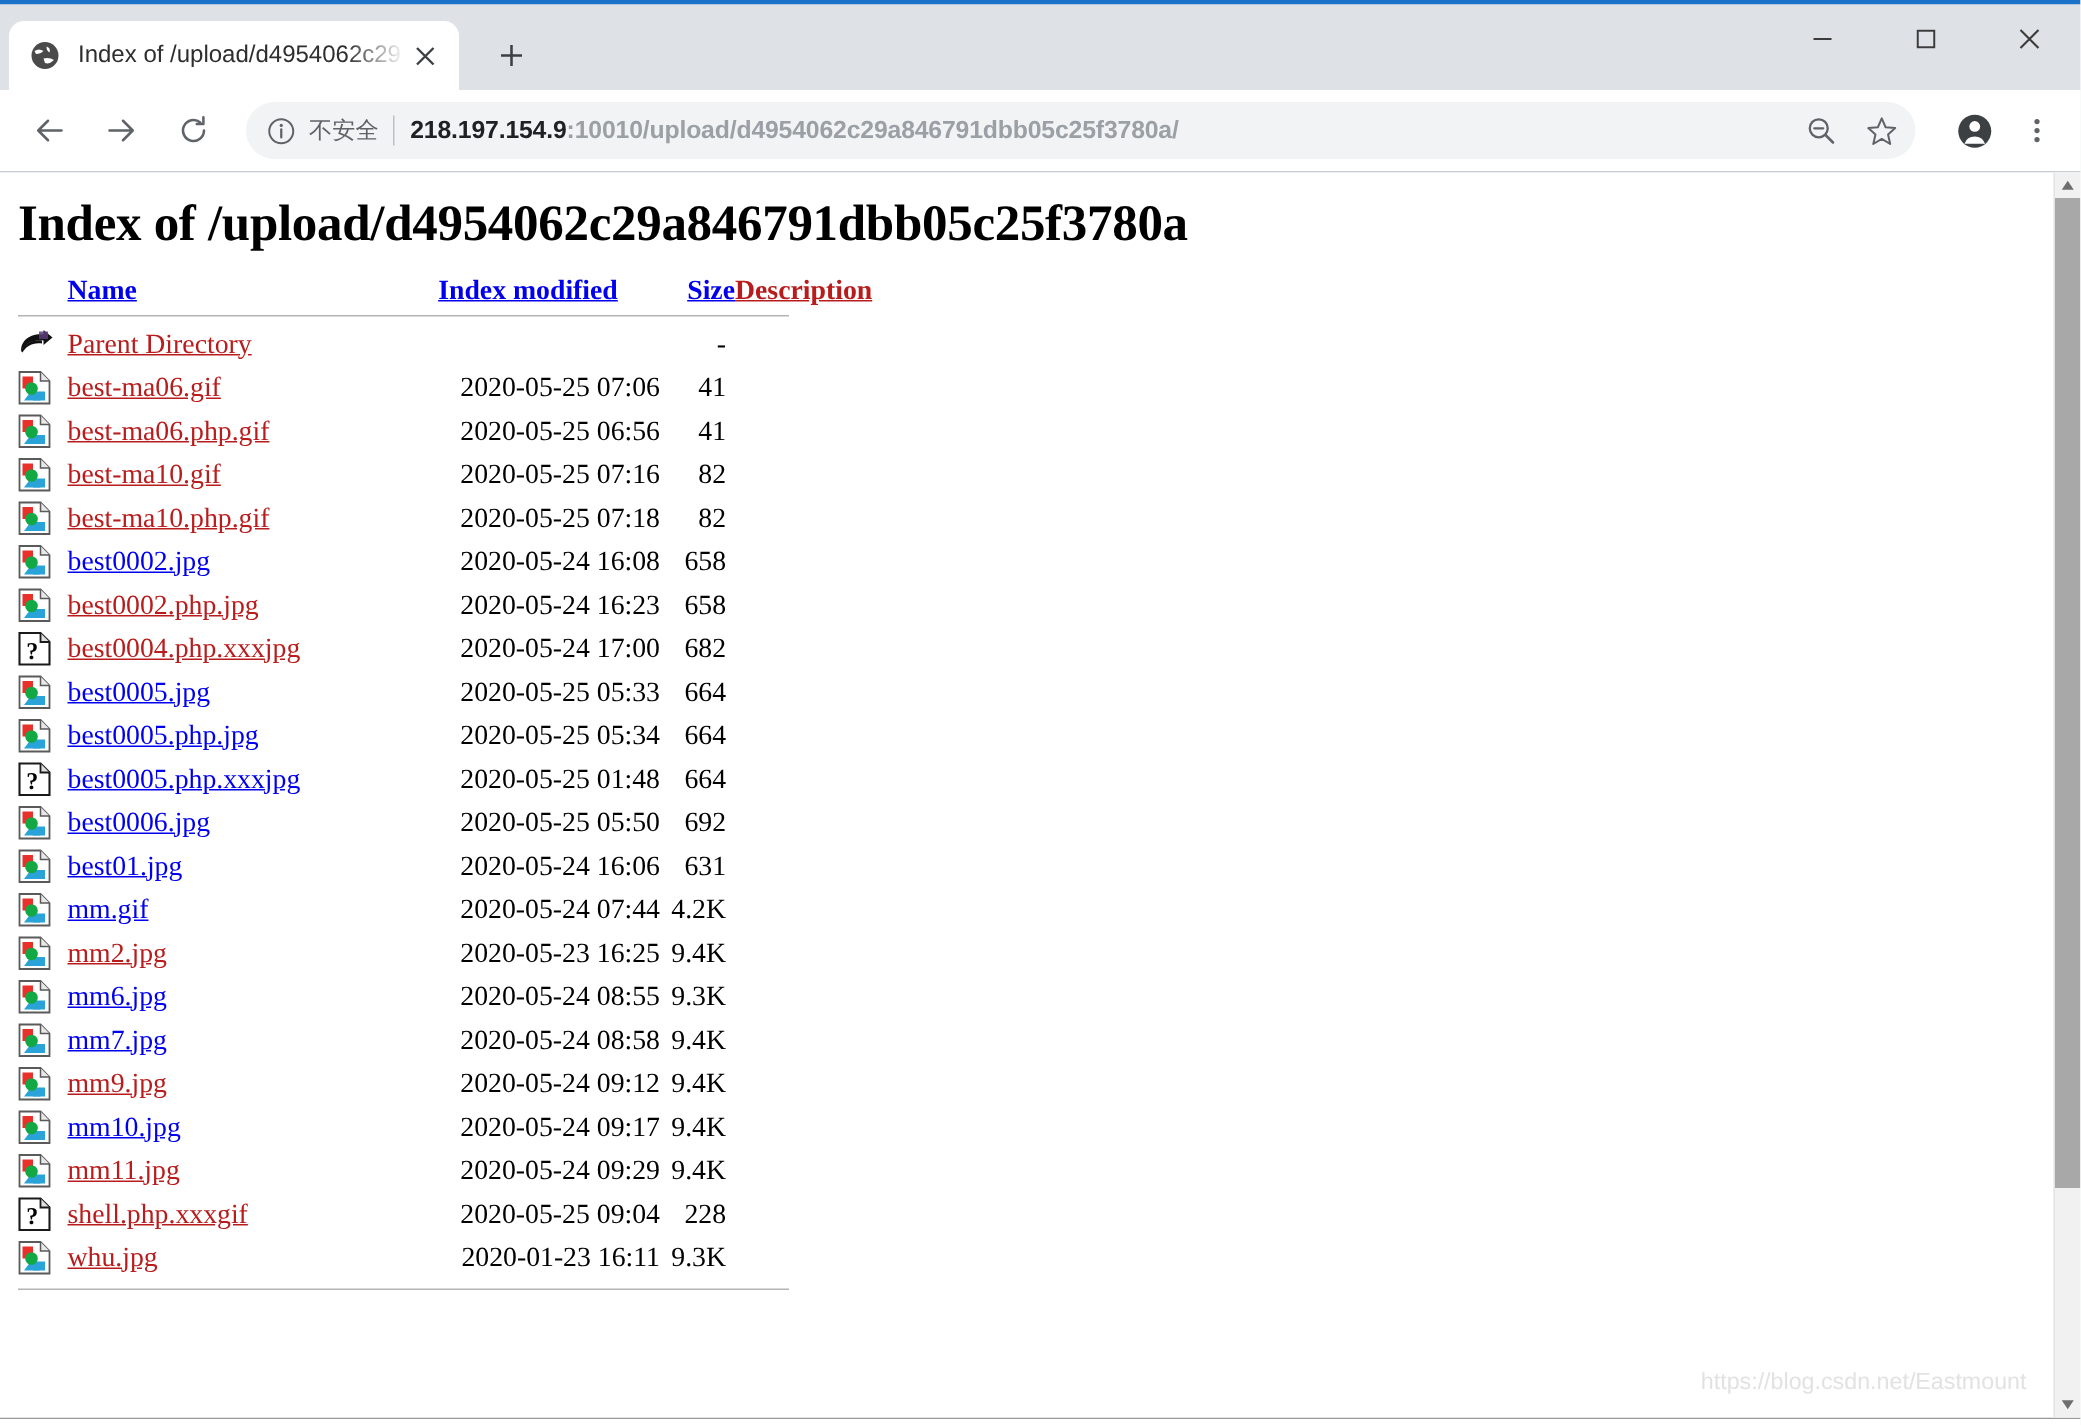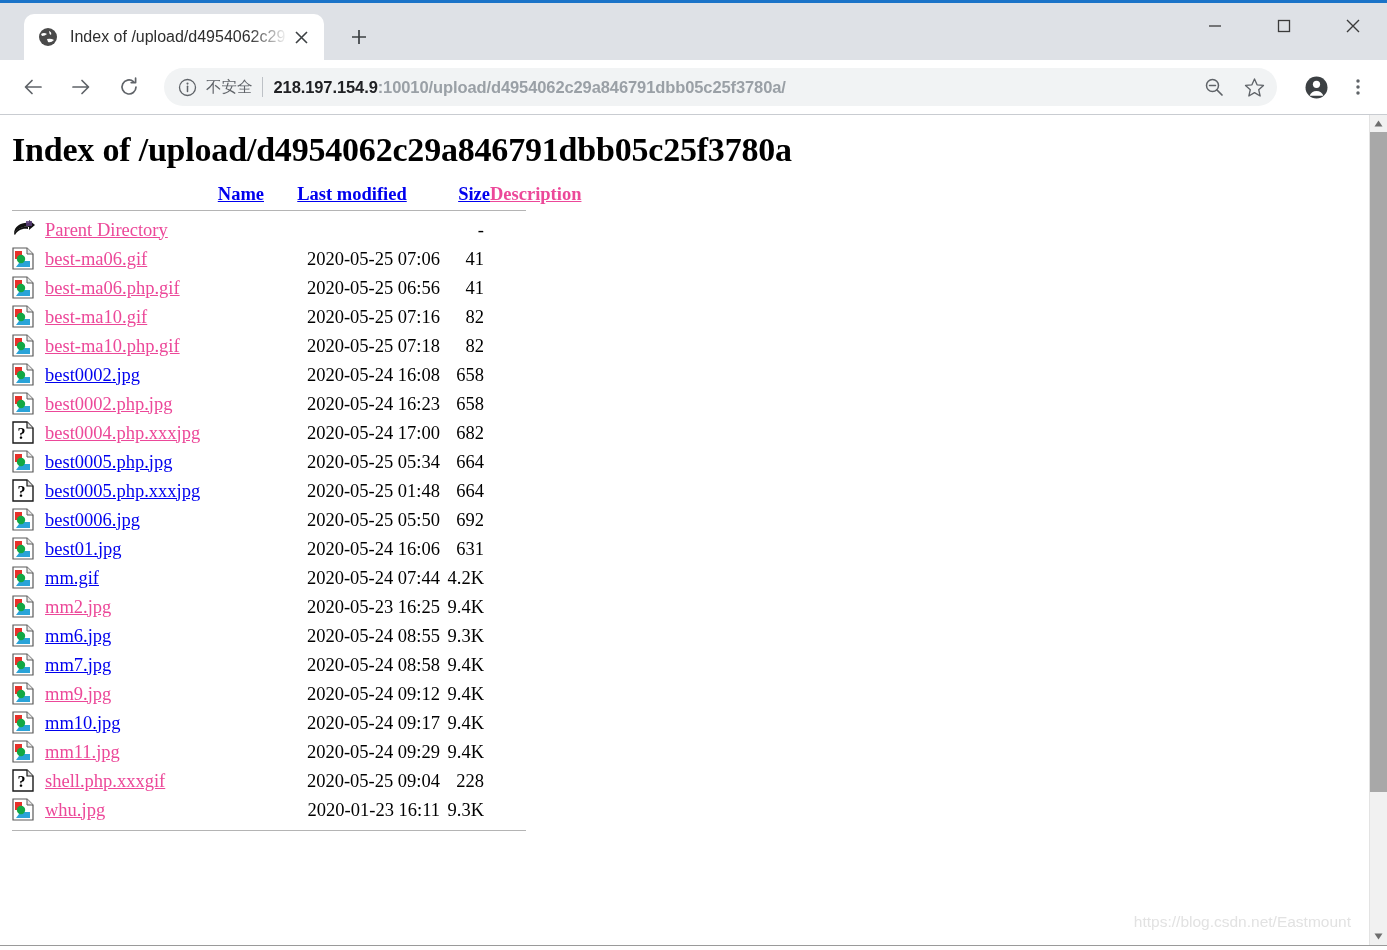--- a/index.html
+++ b/index.html
@@ -30,21 +30,21 @@
     width: 100%;
   }
 
   
   .tabstrip {
     height: 57px;
     background: #dee1e6;
     display: flex;
     align-items: flex-end;
     position: relative;
-    padding-left: 24px;
+    padding-left: 6px;
   }
   .tab {
     height: 46px;
     min-width: 300px;
     max-width: 340px;
     background: #ffffff;
     border-radius: 10px 10px 0 0;
     display: flex;
     align-items: center;
     padding: 0 10px 0 14px;
@@ -235,29 +235,29 @@
   th.col-head {
     text-align: left;
     font-weight: normal;
     padding-bottom: 2px;
   }
   th.col-head a {
     font-weight: bold;
     text-decoration: underline;
   }
   a.lnk { color: #0000ee; text-decoration: underline; }
-  a.lnk.visited { color: #ec4899; }
+  a.lnk.visited { color: #b91c1c; }
 
   .col-icon { width: 33px; }
   .col-name { width: 213px; padding-right: 6px !important; }
   .col-date { width: 176px; text-align: right; }
   .col-size { width: 44px; text-align: right; padding-right: 6px !important; }
   .col-desc { width: 40px; }
 
-  th.h-name { text-align: right; width: 213px; }
+  th.h-name { text-align: left; width: 213px; }
   th.h-date { text-align: center; width: 176px; }
   th.h-size { text-align: right; width: 44px; }
   th.h-desc { text-align: left; }
 
   tr.row-cell td { height: 29px; line-height: 29px; }
   tr.hr-row td { height: 1px; padding: 0; }
   .hr-line {
     height: 1px;
     background: #b4b4b4;
     width: 514px;
@@ -437,21 +437,21 @@
         <h1 class="idx-title">Index of /upload/d4954062c29a846791dbb05c25f3780a</h1>
 
         <table class="listing">
           <thead>
             <tr>
               <th class="col-icon"></th>
               <th class="h-name col-head">
                 <a class="lnk" href="#">Name</a>
               </th>
               <th class="h-date col-head">
-                <a class="lnk" href="#">Last modified</a>
+                <a class="lnk" href="#">Index modified</a>
               </th>
               <th class="h-size col-head">
                 <a class="lnk" href="#">Size</a>
               </th>
               <th class="h-desc col-head">
                 <a class="lnk visited" href="#">Description</a>
               </th>
             </tr>
           </thead>
           <tbody>
@@ -592,20 +592,36 @@
                 <td class="col-icon">
                   <span class="icon-cell"><svg width="22" height="23" viewBox="0 0 22 23">
                       <path d="M1 1 L15 1 L21 7 L21 22 L1 22 Z" fill="#ffffff" stroke="#5a5a5a" stroke-width="1.2"></path>
                       <path d="M15 1 L15 7 L21 7" fill="#e8e8e8" stroke="#5a5a5a" stroke-width="1"></path>
                       <rect x="3" y="4" width="7" height="8" fill="#e8312a"></rect>
                       <path d="M4 20 L10 12 L15 20 Z" fill="#2aa3d8"></path>
                       <rect x="10" y="14" width="8" height="6" fill="#2aa3d8"></rect>
                       <circle cx="9" cy="12" r="4.2" fill="#12a844"></circle>
                     </svg></span>
                 </td>
+                <td class="col-name"><a href="#" class="lnk">best0005.jpg</a></td>
+                <td class="col-date">2020-05-25 05:33</td>
+                <td class="col-size">664</td>
+                <td class="col-desc"></td>
+              </tr>
+              <tr class="row-cell">
+                <td class="col-icon">
+                  <span class="icon-cell"><svg width="22" height="23" viewBox="0 0 22 23">
+                      <path d="M1 1 L15 1 L21 7 L21 22 L1 22 Z" fill="#ffffff" stroke="#5a5a5a" stroke-width="1.2"></path>
+                      <path d="M15 1 L15 7 L21 7" fill="#e8e8e8" stroke="#5a5a5a" stroke-width="1"></path>
+                      <rect x="3" y="4" width="7" height="8" fill="#e8312a"></rect>
+                      <path d="M4 20 L10 12 L15 20 Z" fill="#2aa3d8"></path>
+                      <rect x="10" y="14" width="8" height="6" fill="#2aa3d8"></rect>
+                      <circle cx="9" cy="12" r="4.2" fill="#12a844"></circle>
+                    </svg></span>
+                </td>
                 <td class="col-name"><a href="#" class="lnk">best0005.php.jpg</a></td>
                 <td class="col-date">2020-05-25 05:34</td>
                 <td class="col-size">664</td>
                 <td class="col-desc"></td>
               </tr>
               <tr class="row-cell">
                 <td class="col-icon">
                   <span class="icon-cell"><svg width="22" height="23" viewBox="0 0 22 23">
                       <path d="M1 1 L15 1 L21 7 L21 22 L1 22 Z" fill="#ffffff" stroke="#1a1a1a" stroke-width="1.4"></path>
                       <path d="M15 1 L15 7 L21 7" fill="#e0e0e0" stroke="#1a1a1a" stroke-width="1.2"></path>

